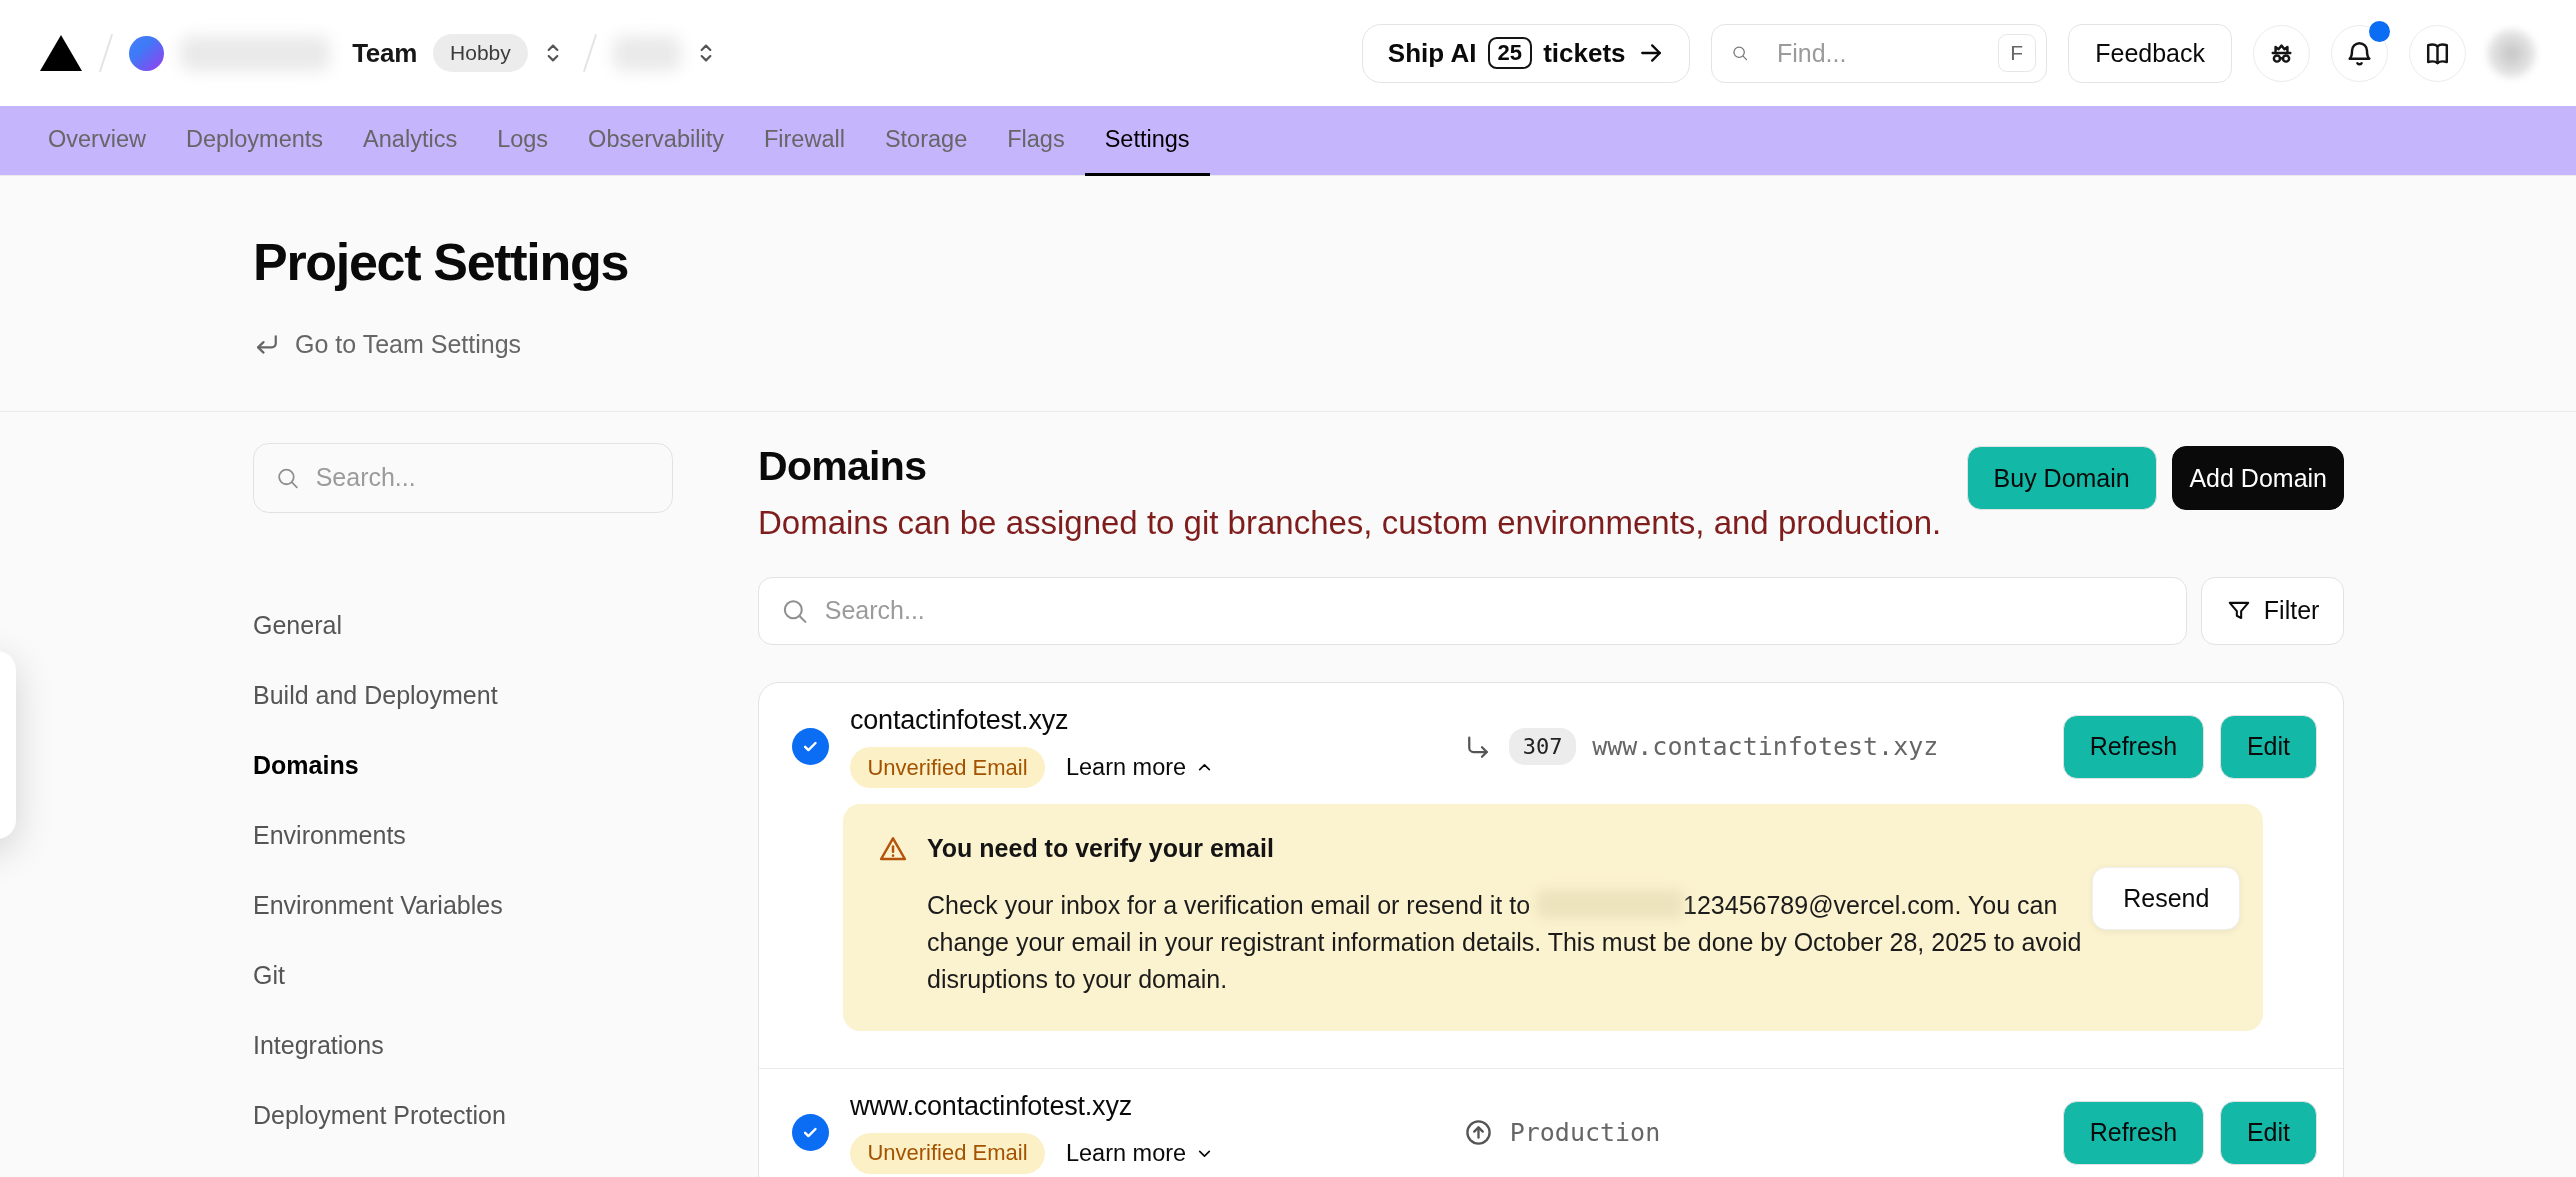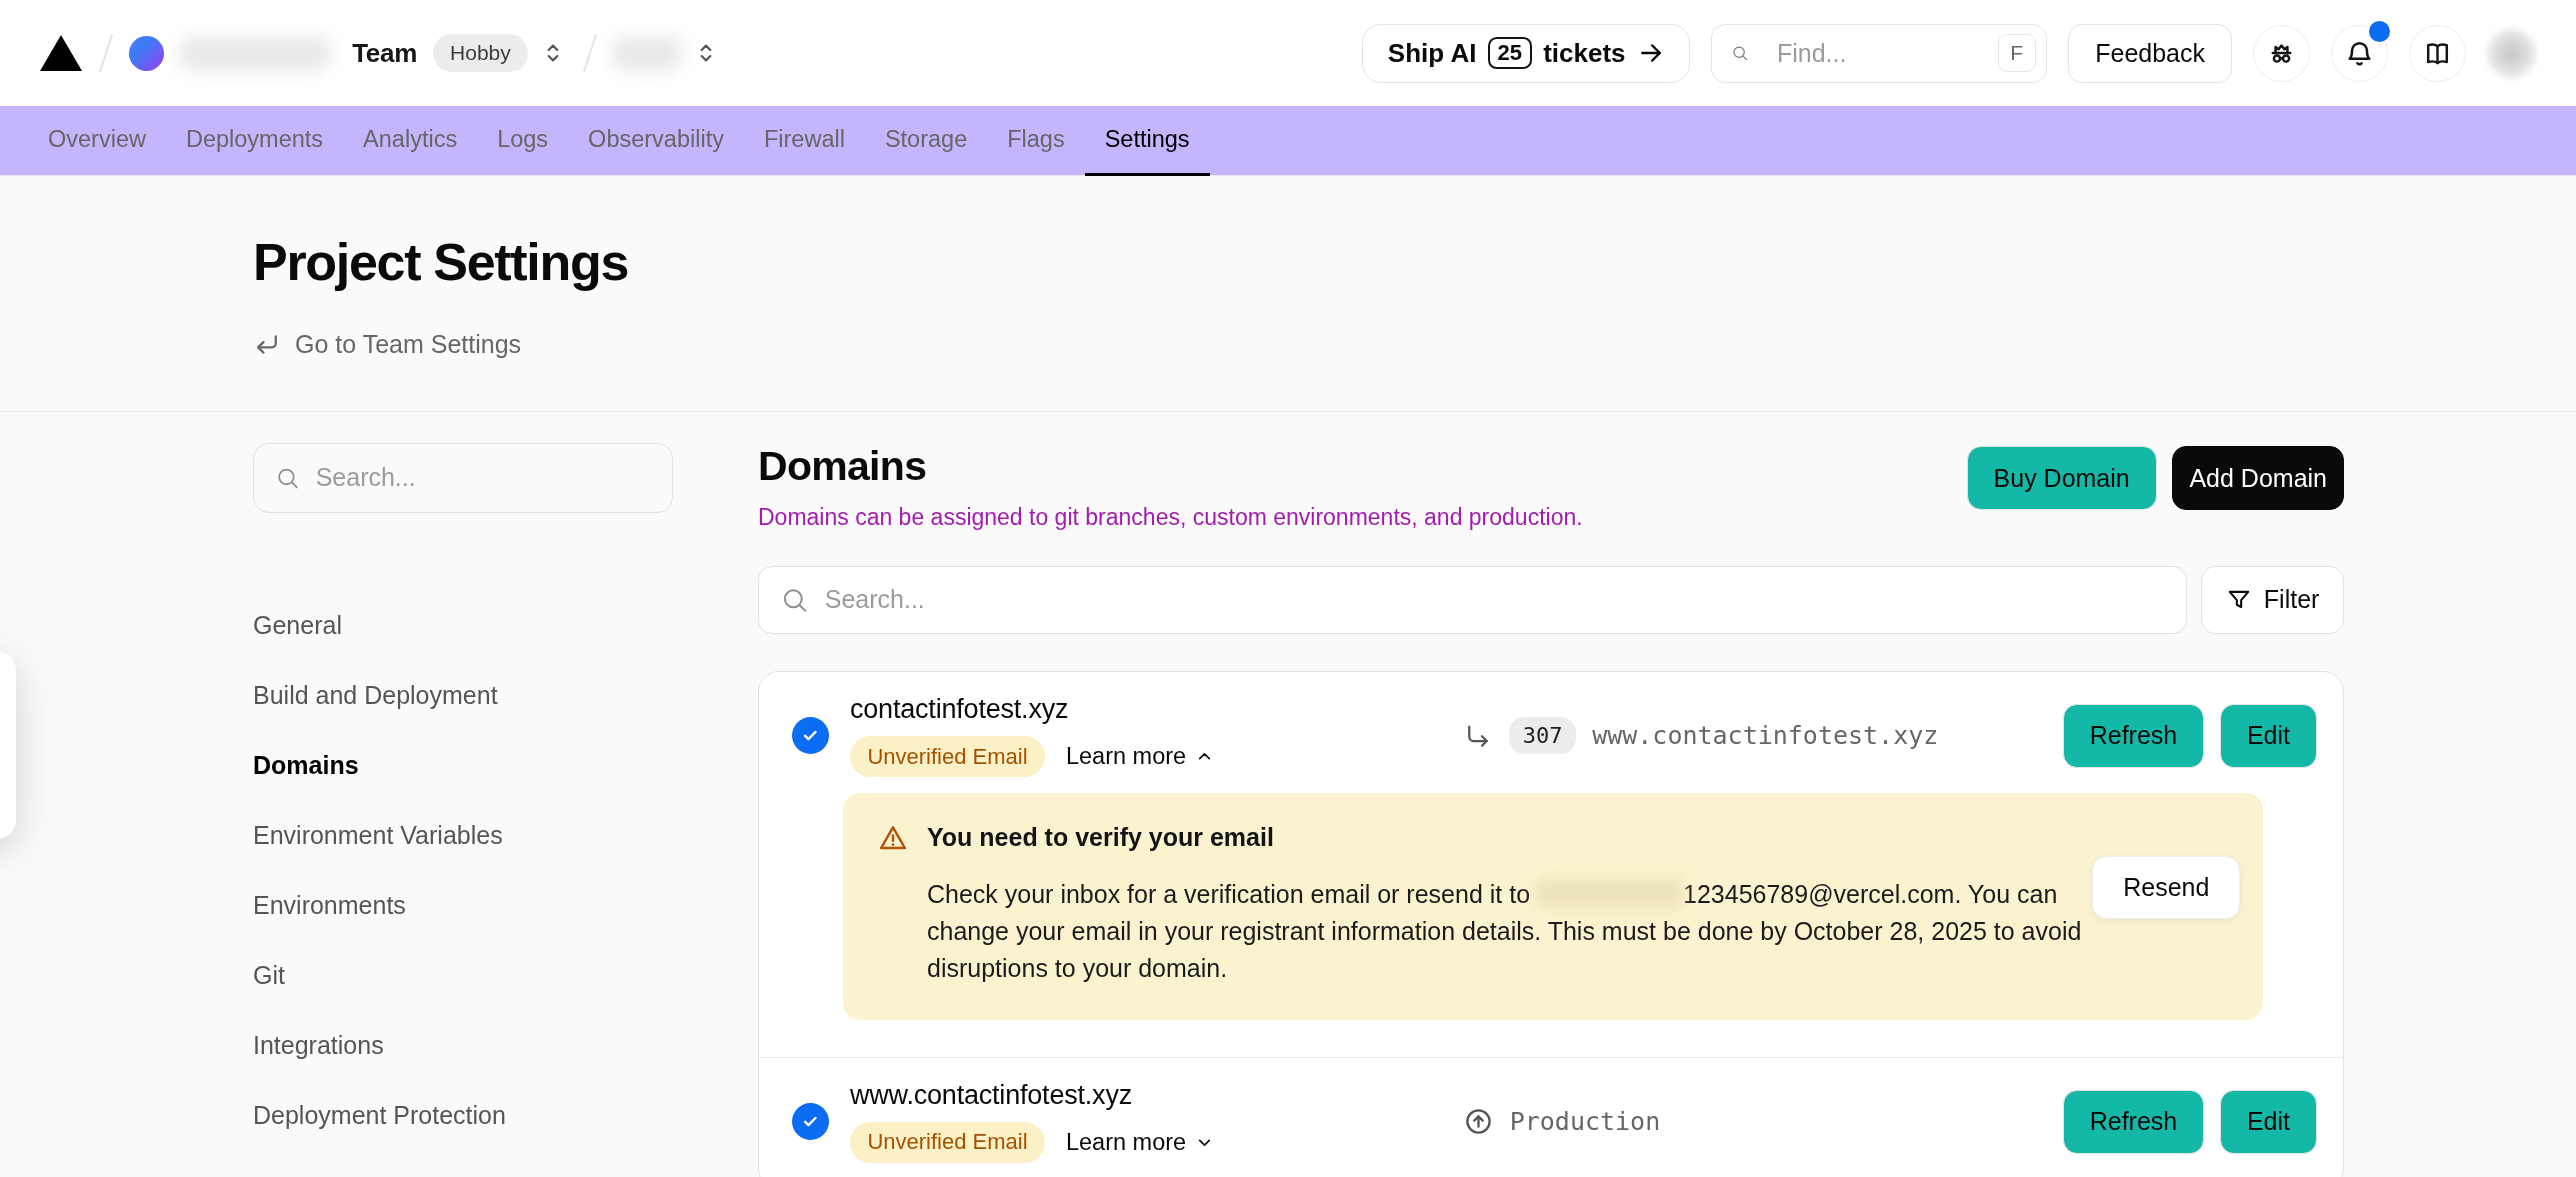--- a/index.html
+++ b/index.html
@@ -51,21 +51,21 @@
   .content { display:flex; gap:85px; margin:0 232px 0 253px; padding-top:31px; }
   .sidebar { width:420px; flex:none; }
   .side-search { display:flex; align-items:center; gap:15.7px; height:70px; border:0.9px solid #e2e2e2; border-radius:15.7px; padding:0 21px; background:transparent; }
   .side-nav { margin-top:78px; display:flex; flex-direction:column; }
   .side-item { height:70px; display:flex; align-items:center; font-size:25px; color:#555; cursor:pointer; }
   .side-item.active { color:#000; font-weight:600; }
 
   .main { flex:1; min-width:0; }
   .main-head { display:flex; align-items:flex-start; }
   .main-title { font-size:41px; font-weight:600; letter-spacing:-0.7px; color:#0a0a0a; margin-bottom:14px; }
-  .main-desc { font-size:23px; color:#a21caf; }
+  .main-desc { font-size:33px; color:#7f1d1d; }
   .head-buttons { margin-left:auto; display:flex; gap:15.7px; padding-top:3.5px; }
   .btn { height:64px; display:inline-flex; align-items:center; justify-content:center; border-radius:14px; font-size:25px; cursor:pointer; white-space:nowrap; }
   .btn-outline { background:#14b8a6; border:0.9px solid #e2e2e2; color:#0a0a0a; padding:0 26px; }
   .btn-dark { background:#0a0a0a; border:0.9px solid #0a0a0a; color:#fff; padding:0 16px; font-weight:500; }
 
   .search-row { display:flex; gap:14px; margin-top:35px; }
   .main-search { flex:1; display:flex; align-items:center; gap:15.7px; height:68px; background:#fff; border:0.9px solid #e2e2e2; border-radius:14px; padding:0 21px; }
   .filter-btn { flex:none; width:143px; height:68px; background:#fff; border:0.9px solid #e2e2e2; border-radius:14px; display:flex; align-items:center; justify-content:center; gap:12.2px; font-size:25px; color:#0a0a0a; cursor:pointer; }
 
   
@@ -198,22 +198,22 @@
       <svg width="28" height="28" viewBox="0 0 24 24" fill="none" stroke="#8f8f8f" stroke-width="1.7" stroke-linecap="round">
           <circle cx="11" cy="11" r="7"></circle>
           <path d="M16.3 16.3 21 21"></path>
         </svg>
       <input placeholder="Search..." style="">
     </div>
     <div class="side-nav">
       <div class="side-item">General</div>
       <div class="side-item">Build and Deployment</div>
       <div class="side-item active">Domains</div>
+      <div class="side-item">Environments</div>
       <div class="side-item">Environment Variables</div>
-      <div class="side-item">Environments</div>
       <div class="side-item">Git</div>
       <div class="side-item">Integrations</div>
       <div class="side-item">Deployment Protection</div>
     </div>
   </div>
 
   <div class="main">
     <div class="main-head">
       <div>
         <div class="main-title">Domains</div>

